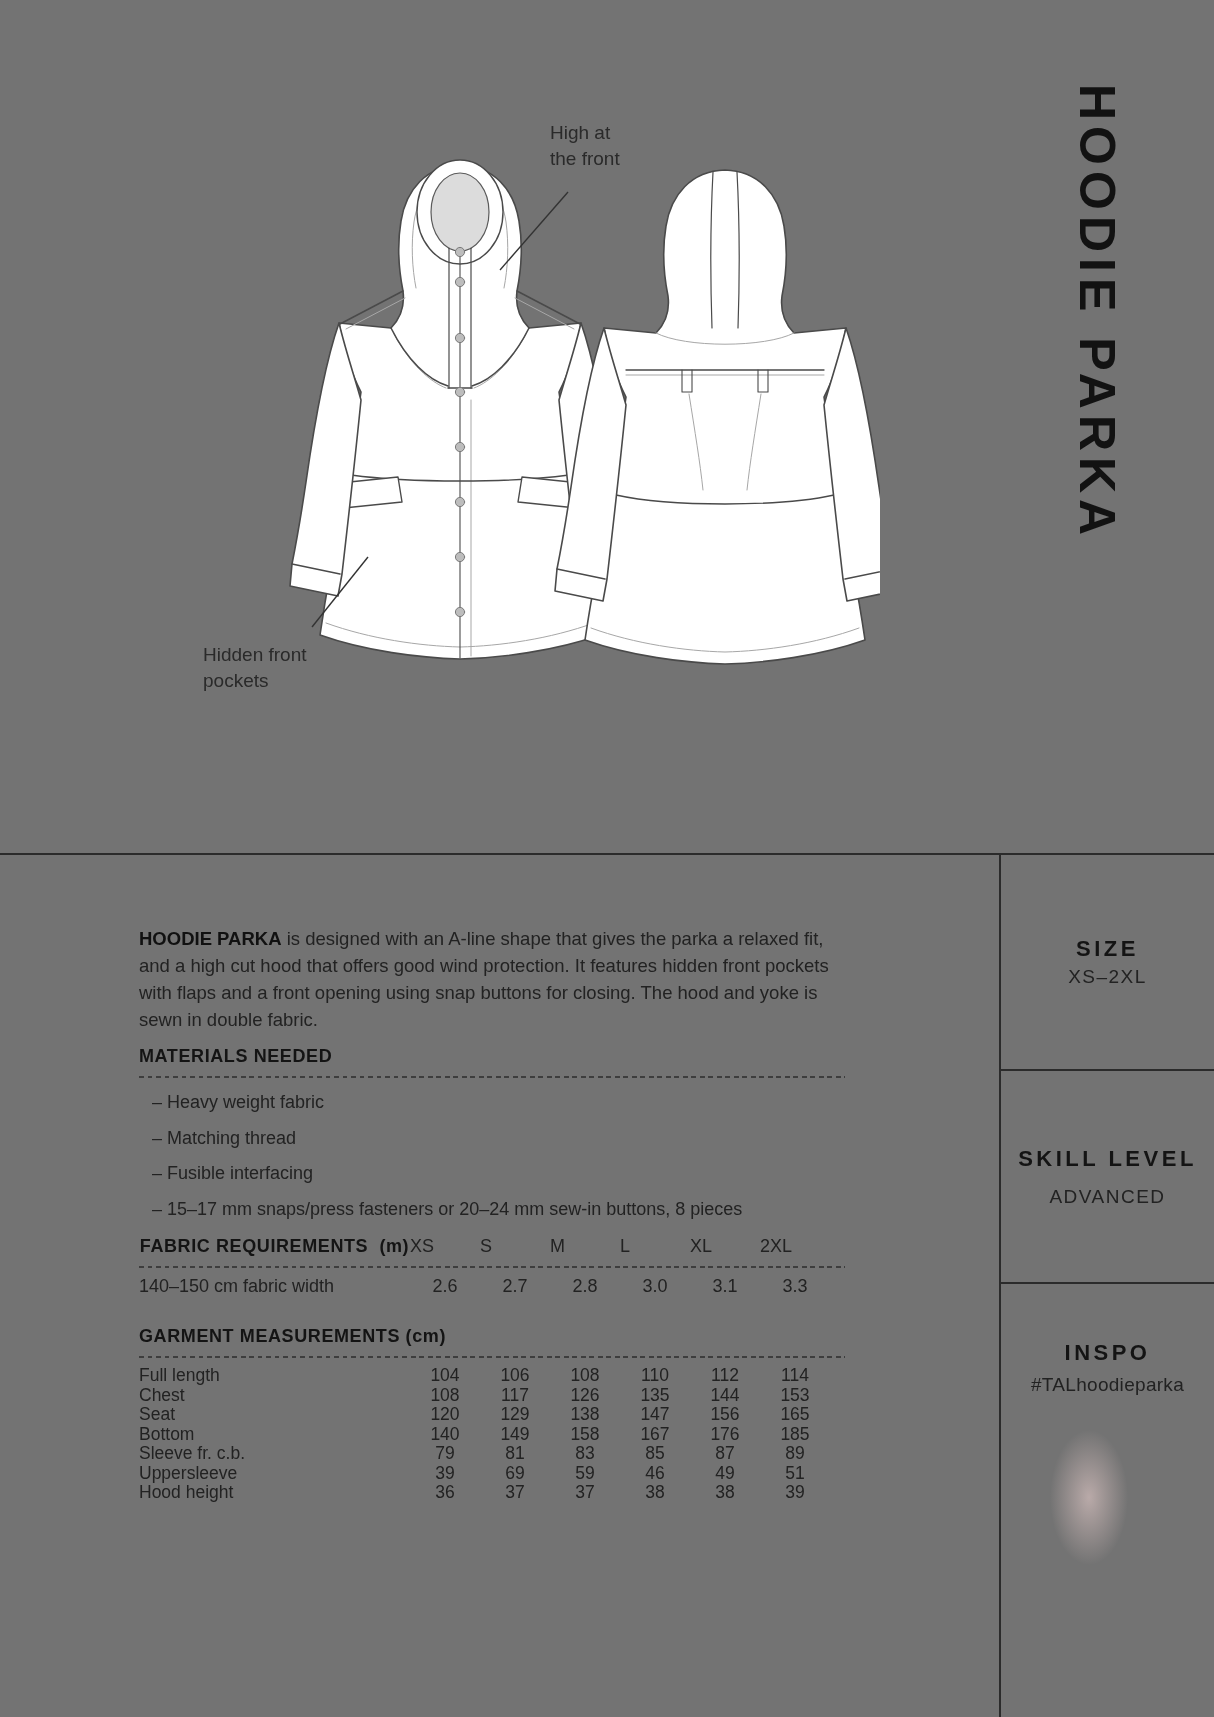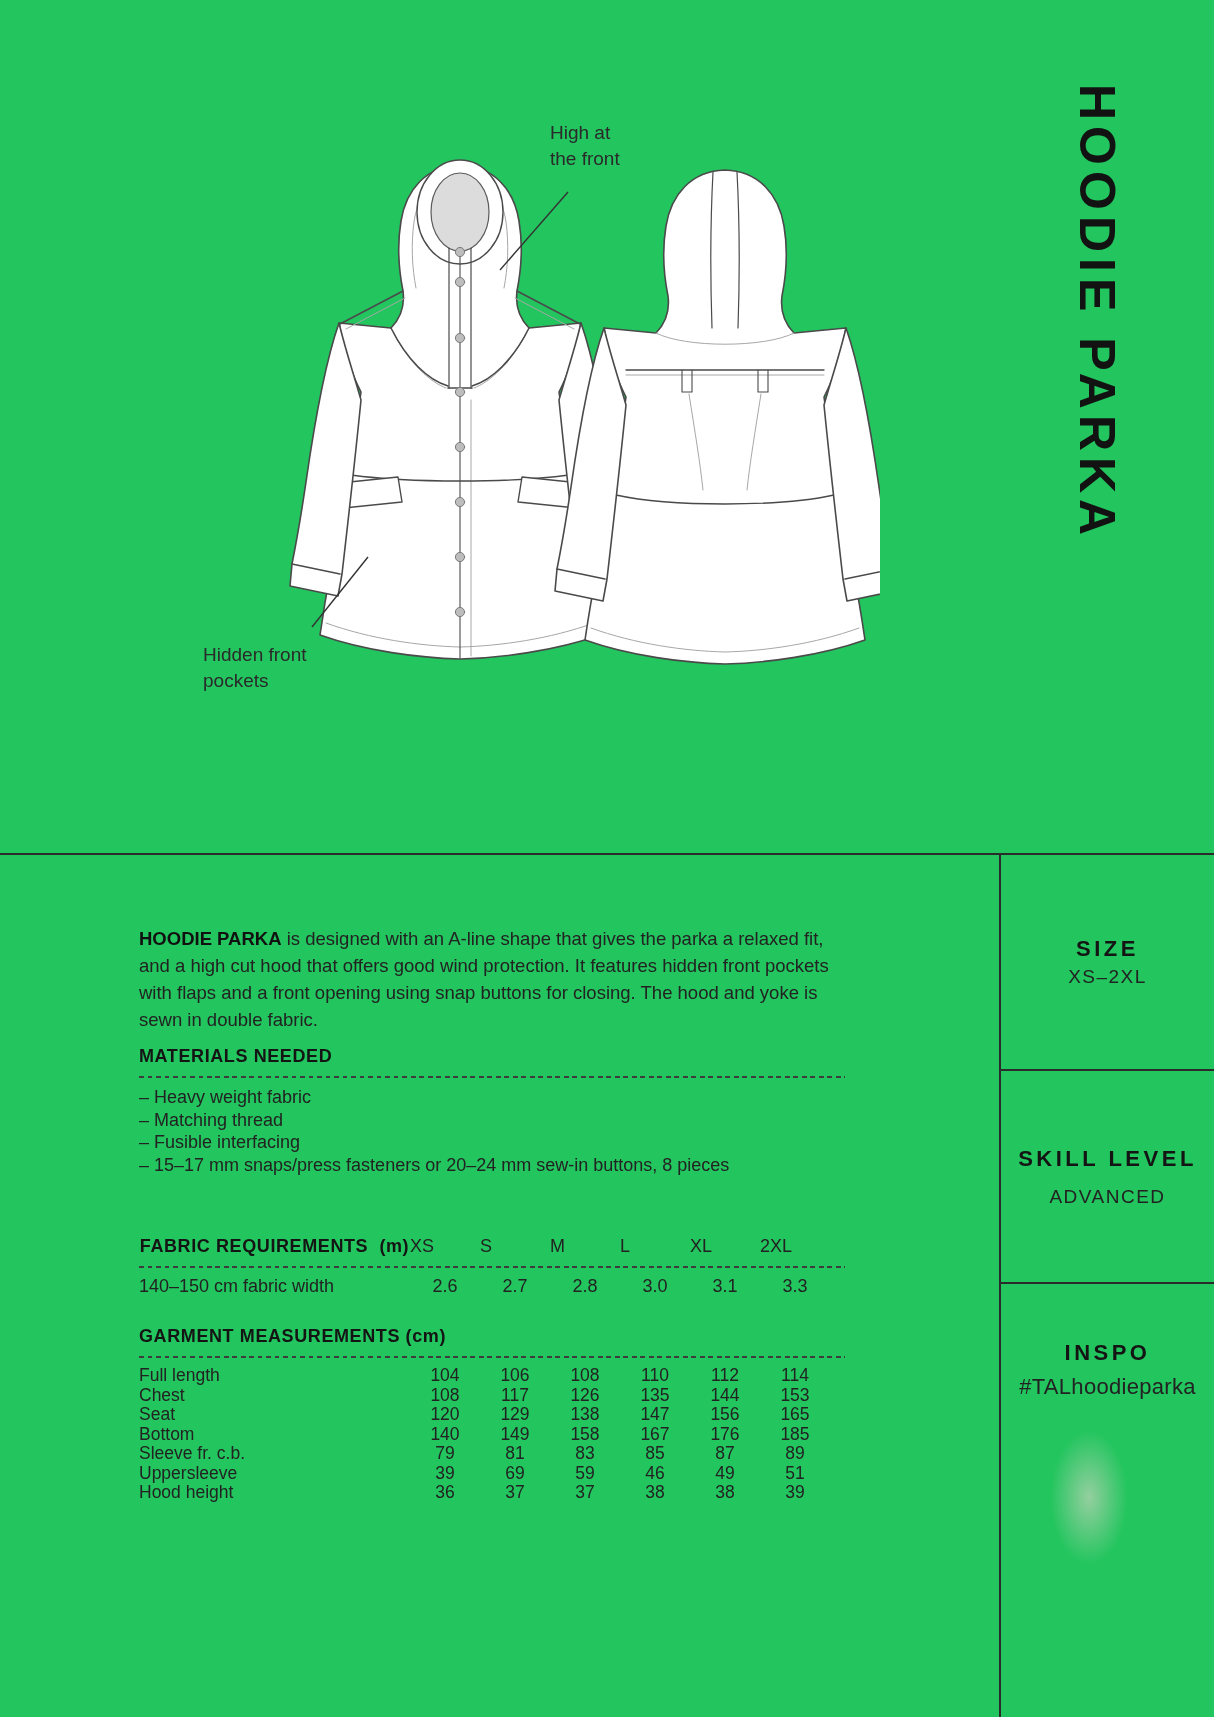--- a/index.html
+++ b/index.html
@@ -1,17 +1,17 @@
 <!DOCTYPE html>
 <html><head>
 <meta charset="utf-8">
 <style>
   html,body{margin:0;padding:0;background:#fff;}
   .page{
-    position:relative;width:1214px;height:1717px;background:#22c55e;
+    position:relative;width:1214px;height:1717px;background:#737373;
     font-family:"Liberation Sans", sans-serif;color:#1f1f1f;overflow:hidden;
   }
   
   .illustration{position:absolute;left:140px;top:70px;width:740px;height:650px;}
   .illustration svg{display:block;}
   .annot{position:absolute;font-size:19px;line-height:26px;color:#2a2a2a;}
   .annot-hood{left:410px;top:50px;}
   .annot-pocket{left:63px;top:572px;}
   
   .vtitle{
@@ -24,35 +24,35 @@
   .rule-vert{position:absolute;left:999px;top:853px;width:2px;height:864px;background:#2b2b2b;}
   .rule-sb1{position:absolute;left:1001px;top:1069px;width:213px;height:2px;background:#2b2b2b;}
   .rule-sb2{position:absolute;left:1001px;top:1282px;width:213px;height:2px;background:#2b2b2b;}
   
   .sb{position:absolute;left:1001px;width:213px;display:flex;flex-direction:column;align-items:center;text-align:center;}
   .sb-size{top:855px;height:214px;justify-content:center;gap:4px;}
   .sb-skill{top:1071px;height:211px;justify-content:center;gap:14px;}
   .sb-inspo{top:1284px;padding-top:56px;gap:8px;}
   .sb-head{font-size:22px;font-weight:700;letter-spacing:3.5px;color:#141414;}
   .sb-val{font-size:19px;letter-spacing:1.5px;color:#222;}
-  .sb-val-small{font-size:22px;letter-spacing:0.3px;color:#222;}
+  .sb-val-small{font-size:19px;letter-spacing:0.3px;color:#222;}
   .blob{position:absolute;left:1050px;top:1430px;width:78px;height:135px;border-radius:50%;
         background:radial-gradient(closest-side, rgba(243,215,213,0.55), rgba(243,215,213,0));}
   
   .description{position:absolute;left:139px;top:906px;width:714px;font-size:18.5px;line-height:27px;color:#222;}
   .description b{font-weight:700;color:#111;}
   .section{position:absolute;left:139px;width:706px;}
   .sec-materials{top:1046px;}
   .sec-fabric{top:1236px;}
   .sec-garment{top:1326px;}
   .sec-head{font-size:18px;font-weight:700;letter-spacing:0.6px;color:#141414;}
   .dashes{height:2px;margin:9px 0 8px 0;
           background:repeating-linear-gradient(90deg,#3d3d3d 0 4.5px,transparent 4.5px 8.5px);}
   .mat-list{font-size:18px;line-height:22.5px;color:#222;}
-  .mat-list div{margin:0;}
+  .mat-list div{margin:13px;}
   .t-row{display:grid;grid-template-columns:271px repeat(6,70px);align-items:baseline;}
   .t-head .cell{font-size:18px;color:#222;}
   .t-head .lab{font-size:18px;font-weight:700;letter-spacing:0.6px;color:#141414;text-align:center;}
   .t-body{font-size:18px;color:#222;}
   .t-body .lab{text-align:left;}
   .t-body .cell{text-align:center;}
   .g-row{display:grid;grid-template-columns:271px repeat(6,70px);font-size:17.5px;line-height:19.5px;color:#222;}
   .g-row .cell{text-align:center;}
 </style>
 </head>

